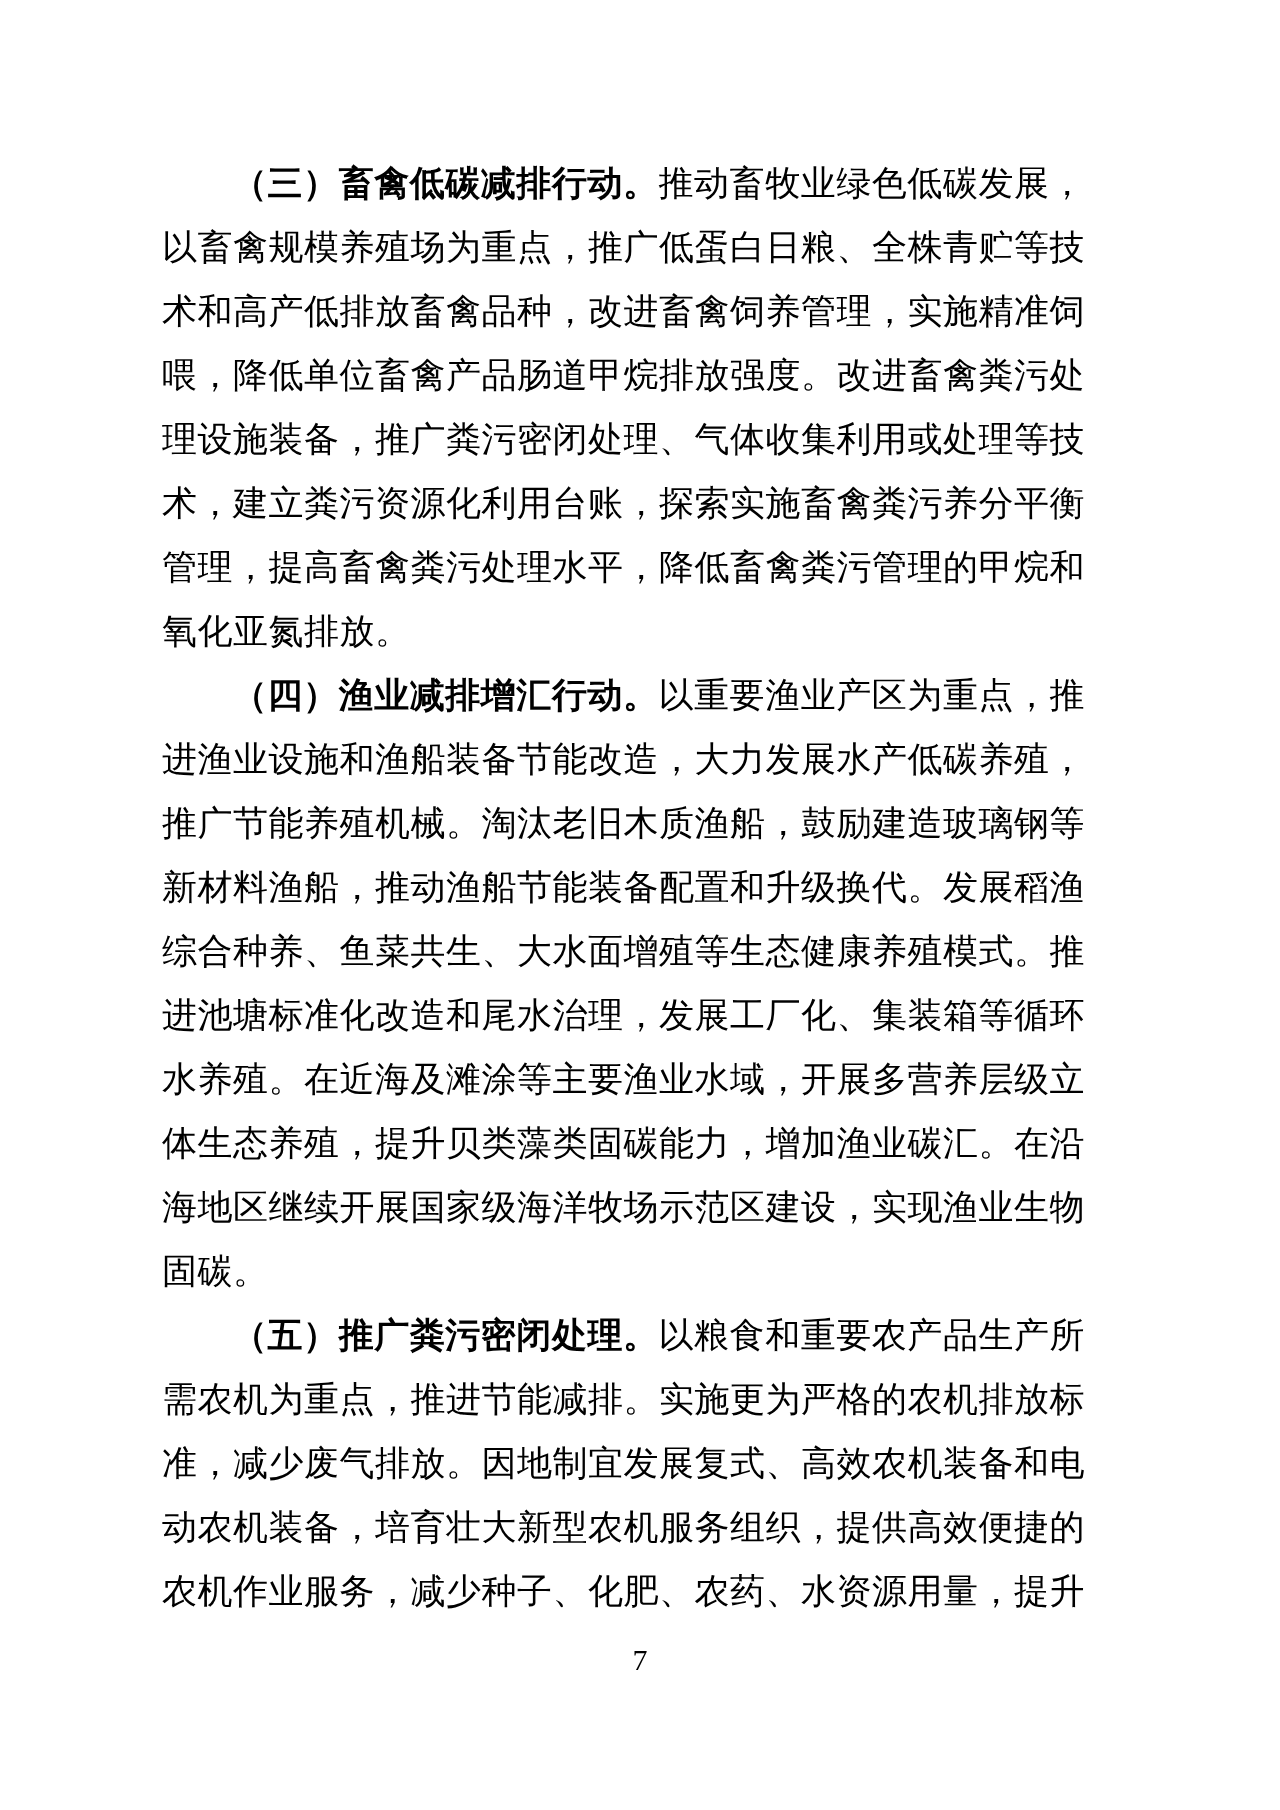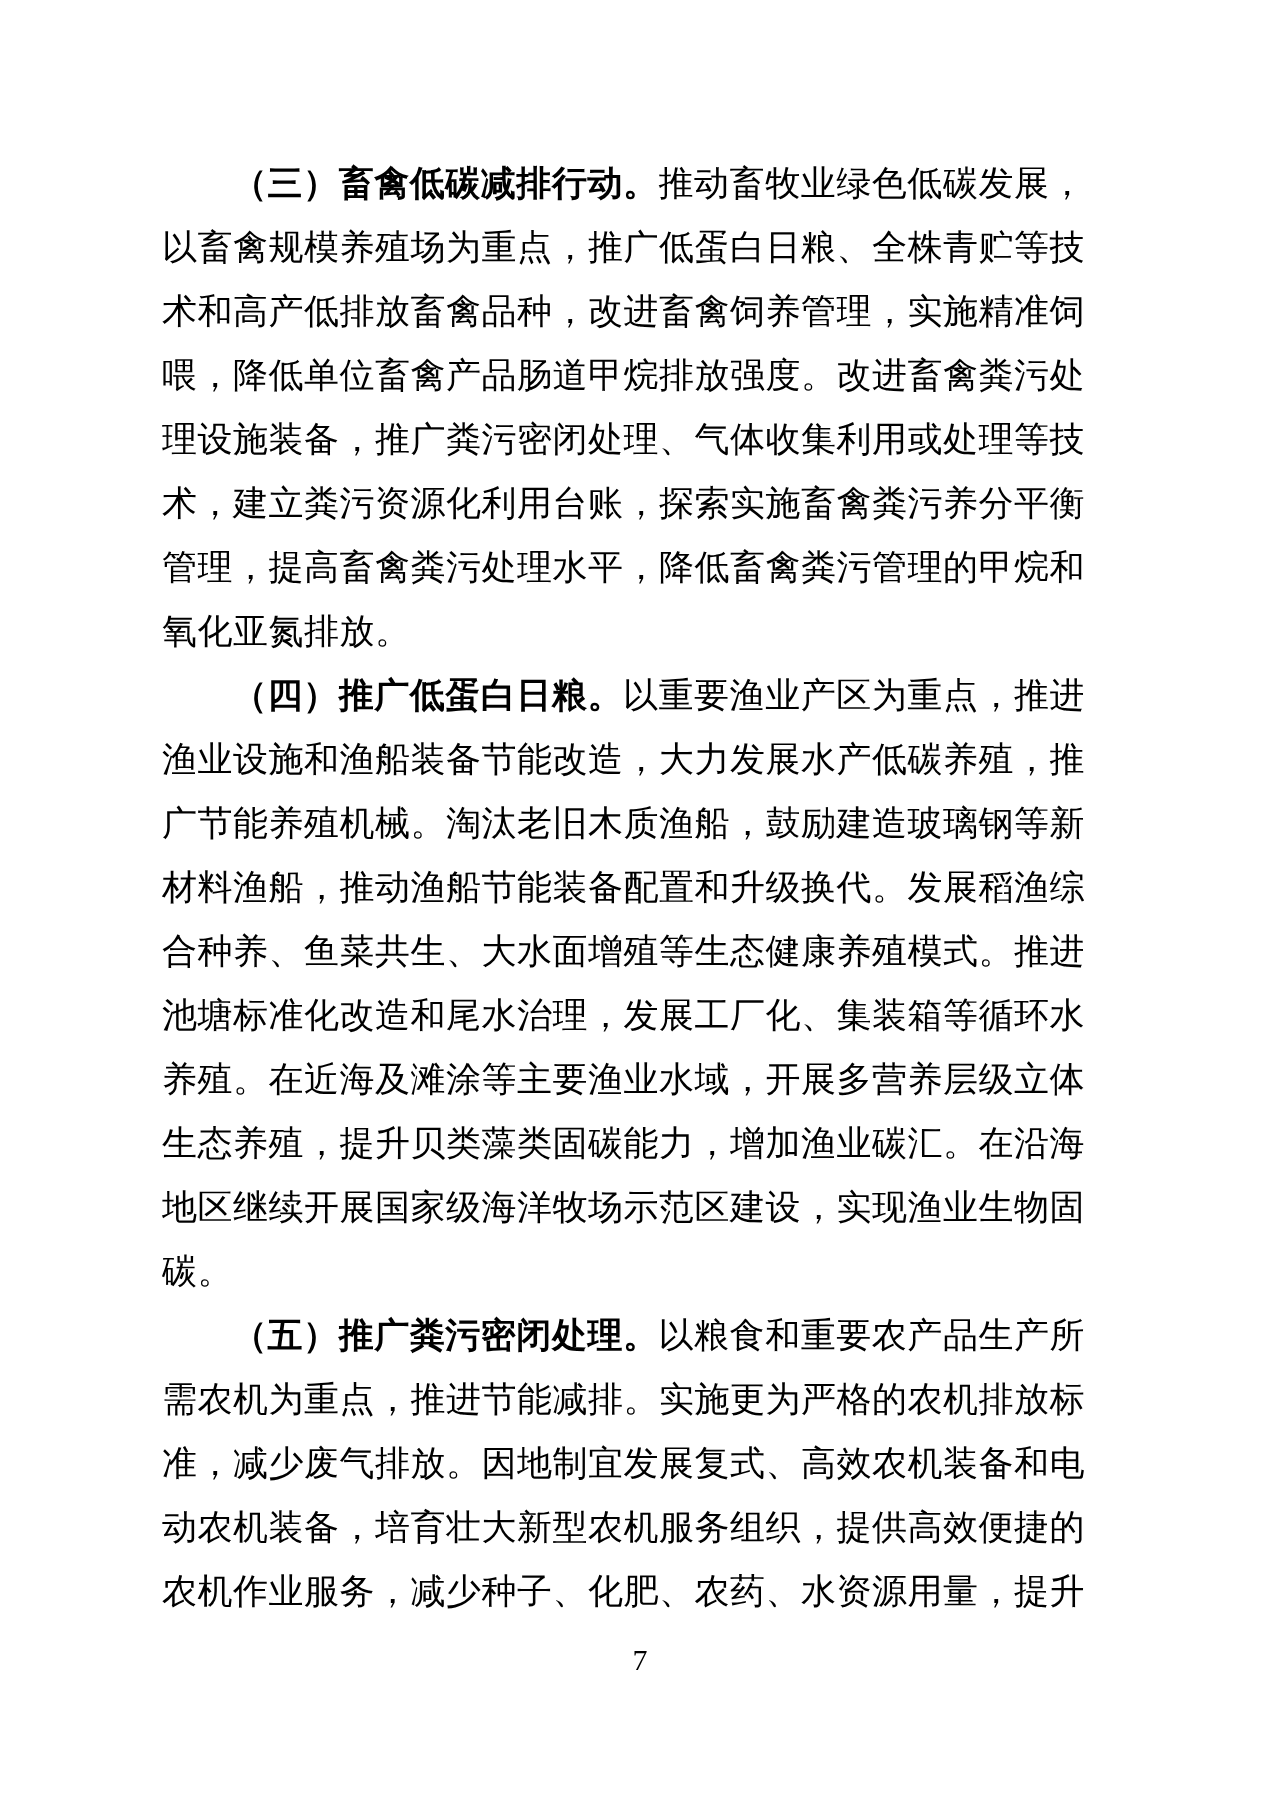--- a/index.html
+++ b/index.html
@@ -64,21 +64,21 @@
 
 <div class="page">
 
   <div class="text-block">
 
     <p class="para">
       <span class="para-heading">（三）畜禽低碳减排行动。</span><span class="para-body">推动畜牧业绿色低碳发展，以畜禽规模养殖场为重点，推广低蛋白日粮、全株青贮等技术和高产低排放畜禽品种，改进畜禽饲养管理，实施精准饲喂，降低单位畜禽产品肠道甲烷排放强度。改进畜禽粪污处理设施装备，推广粪污密闭处理、气体收集利用或处理等技术，建立粪污资源化利用台账，探索实施畜禽粪污养分平衡管理，提高畜禽粪污处理水平，降低畜禽粪污管理的甲烷和氧化亚氮排放。</span>
     </p>
 
     <p class="para">
-      <span class="para-heading">（四）推广低蛋白日粮。</span><span class="para-body">以重要渔业产区为重点，推进渔业设施和渔船装备节能改造，大力发展水产低碳养殖，推广节能养殖机械。淘汰老旧木质渔船，鼓励建造玻璃钢等新材料渔船，推动渔船节能装备配置和升级换代。发展稻渔综合种养、鱼菜共生、大水面增殖等生态健康养殖模式。推进池塘标准化改造和尾水治理，发展工厂化、集装箱等循环水养殖。在近海及滩涂等主要渔业水域，开展多营养层级立体生态养殖，提升贝类藻类固碳能力，增加渔业碳汇。在沿海地区继续开展国家级海洋牧场示范区建设，实现渔业生物固碳。</span>
+      <span class="para-heading">（四）渔业减排增汇行动。</span><span class="para-body">以重要渔业产区为重点，推进渔业设施和渔船装备节能改造，大力发展水产低碳养殖，推广节能养殖机械。淘汰老旧木质渔船，鼓励建造玻璃钢等新材料渔船，推动渔船节能装备配置和升级换代。发展稻渔综合种养、鱼菜共生、大水面增殖等生态健康养殖模式。推进池塘标准化改造和尾水治理，发展工厂化、集装箱等循环水养殖。在近海及滩涂等主要渔业水域，开展多营养层级立体生态养殖，提升贝类藻类固碳能力，增加渔业碳汇。在沿海地区继续开展国家级海洋牧场示范区建设，实现渔业生物固碳。</span>
     </p>
 
     <p class="para">
       <span class="para-heading">（五）推广粪污密闭处理。</span><span class="para-body">以粮食和重要农产品生产所需农机为重点，推进节能减排。实施更为严格的农机排放标准，减少废气排放。因地制宜发展复式、高效农机装备和电动农机装备，培育壮大新型农机服务组织，提供高效便捷的农机作业服务，减少种子、化肥、农药、水资源用量，提升</span>
     </p>
 
   </div>
 
   <div class="page-number">7</div>
 

